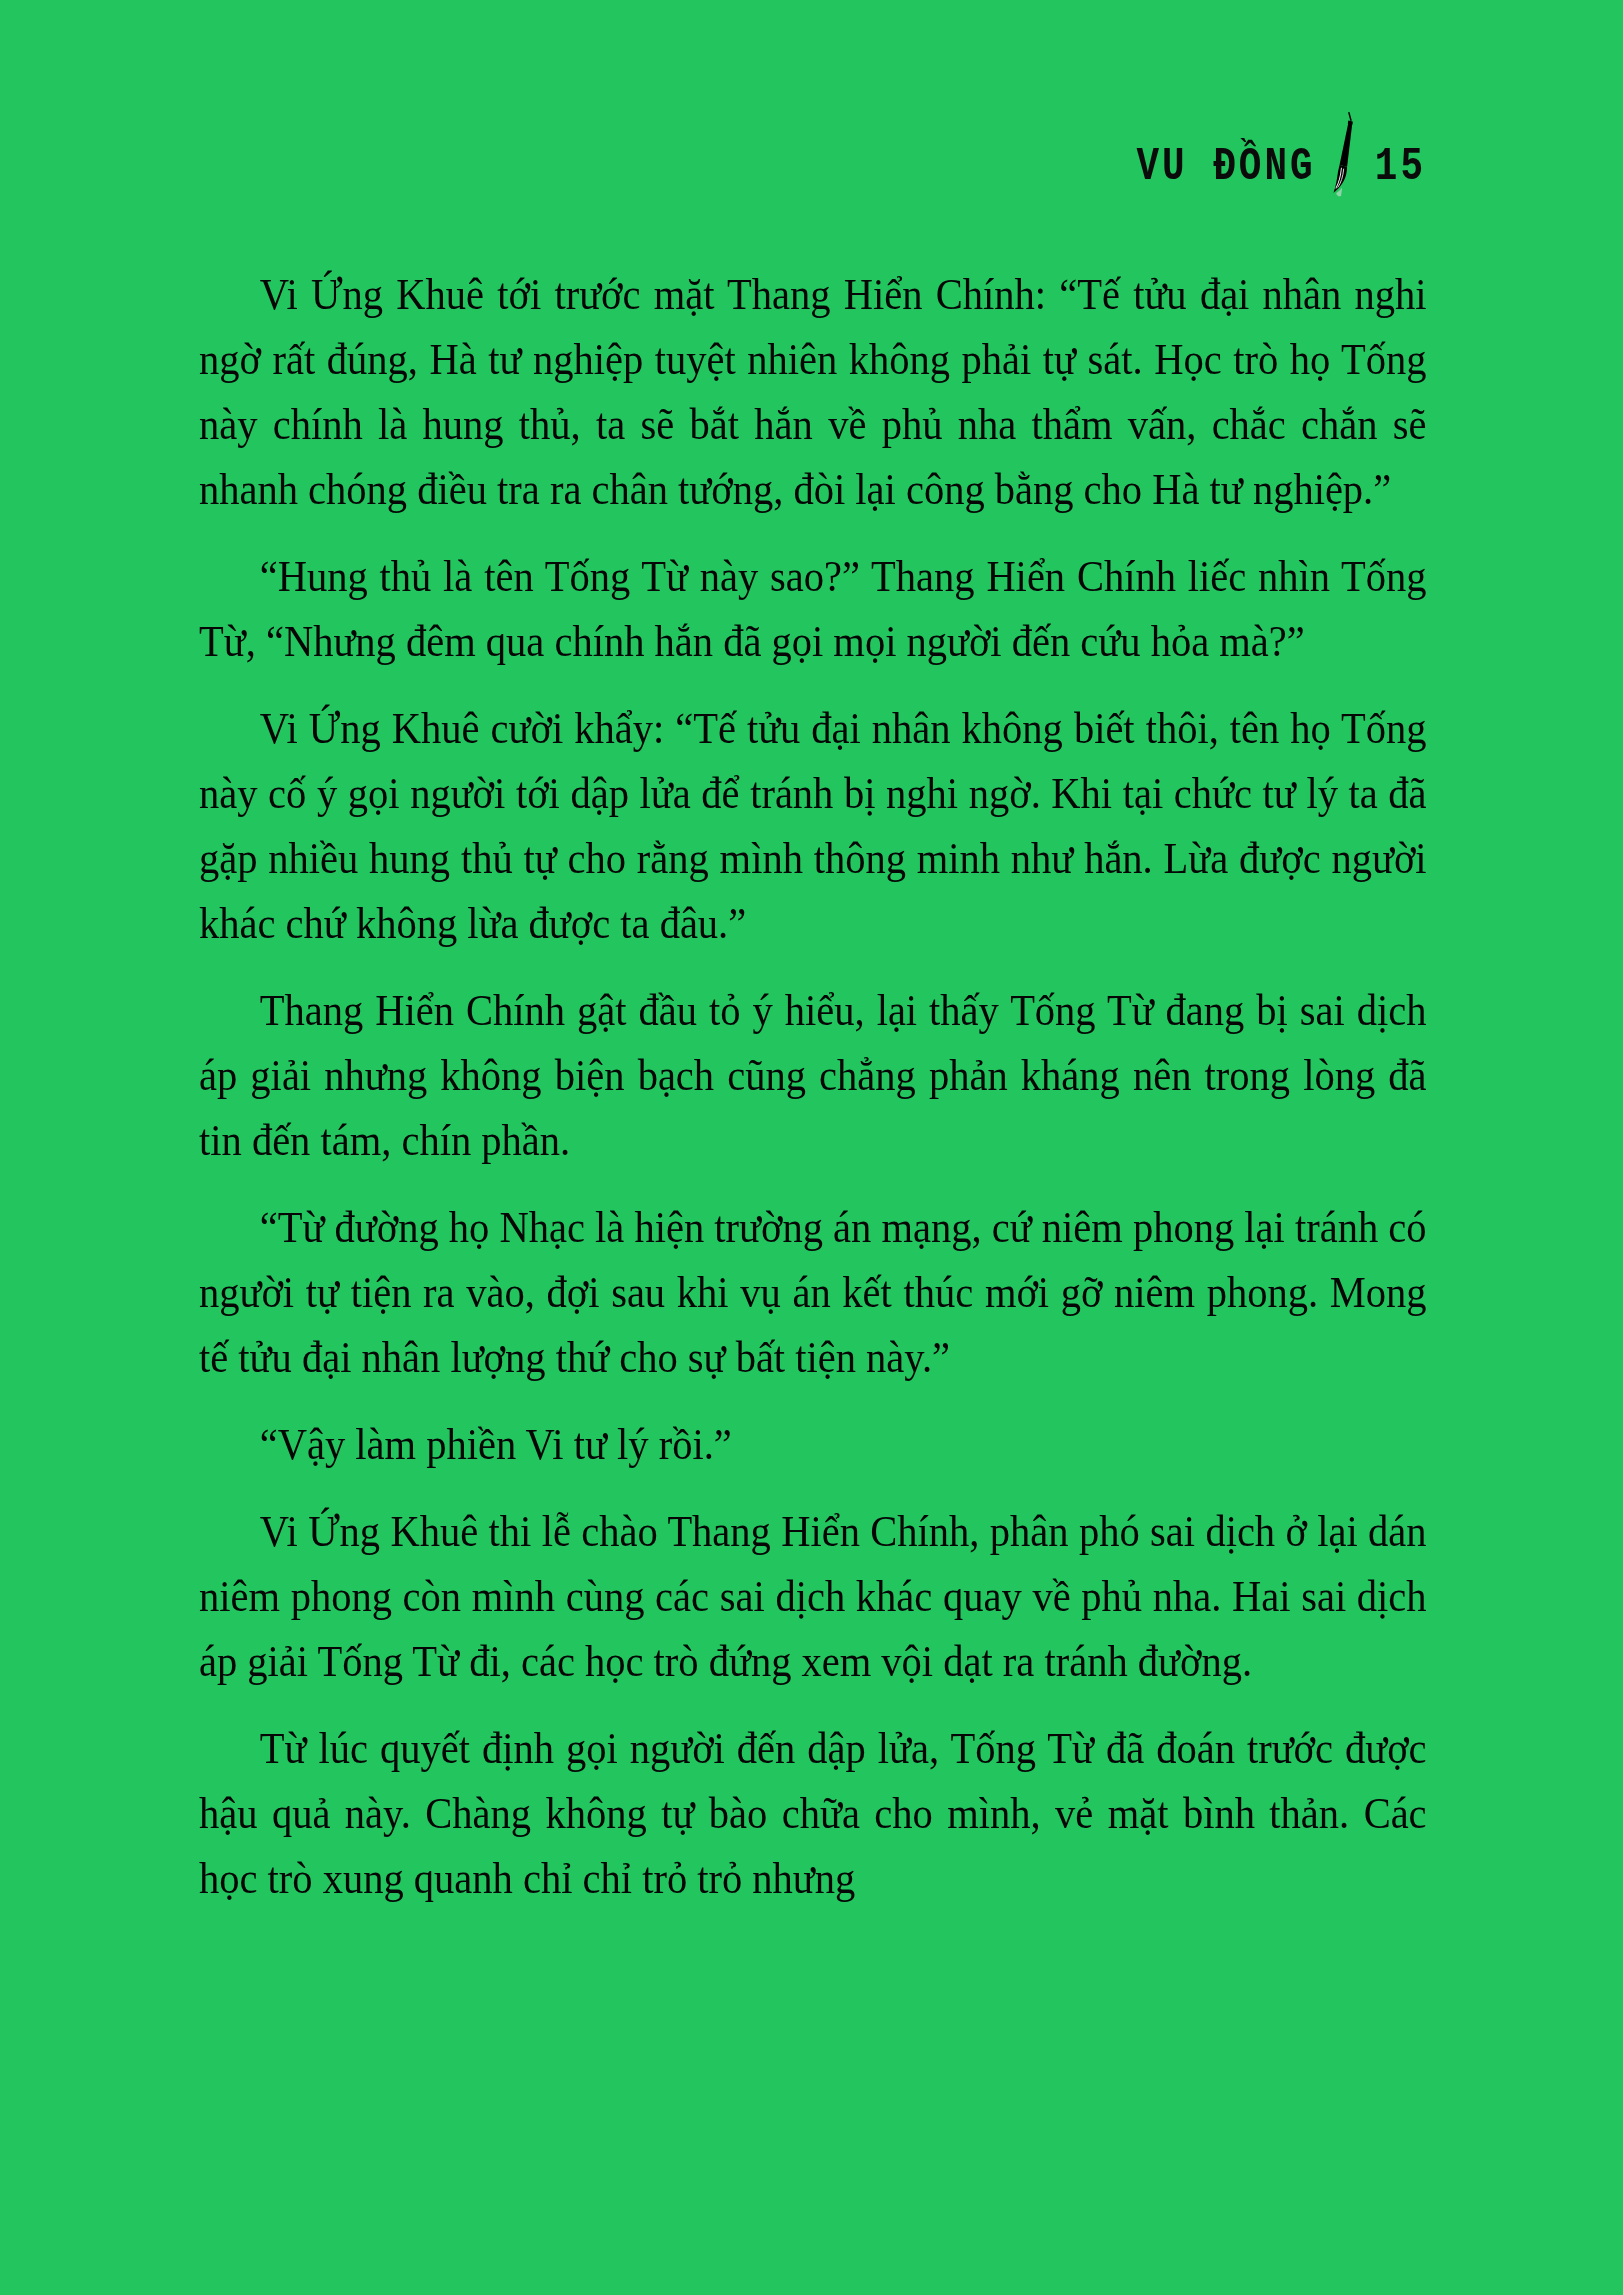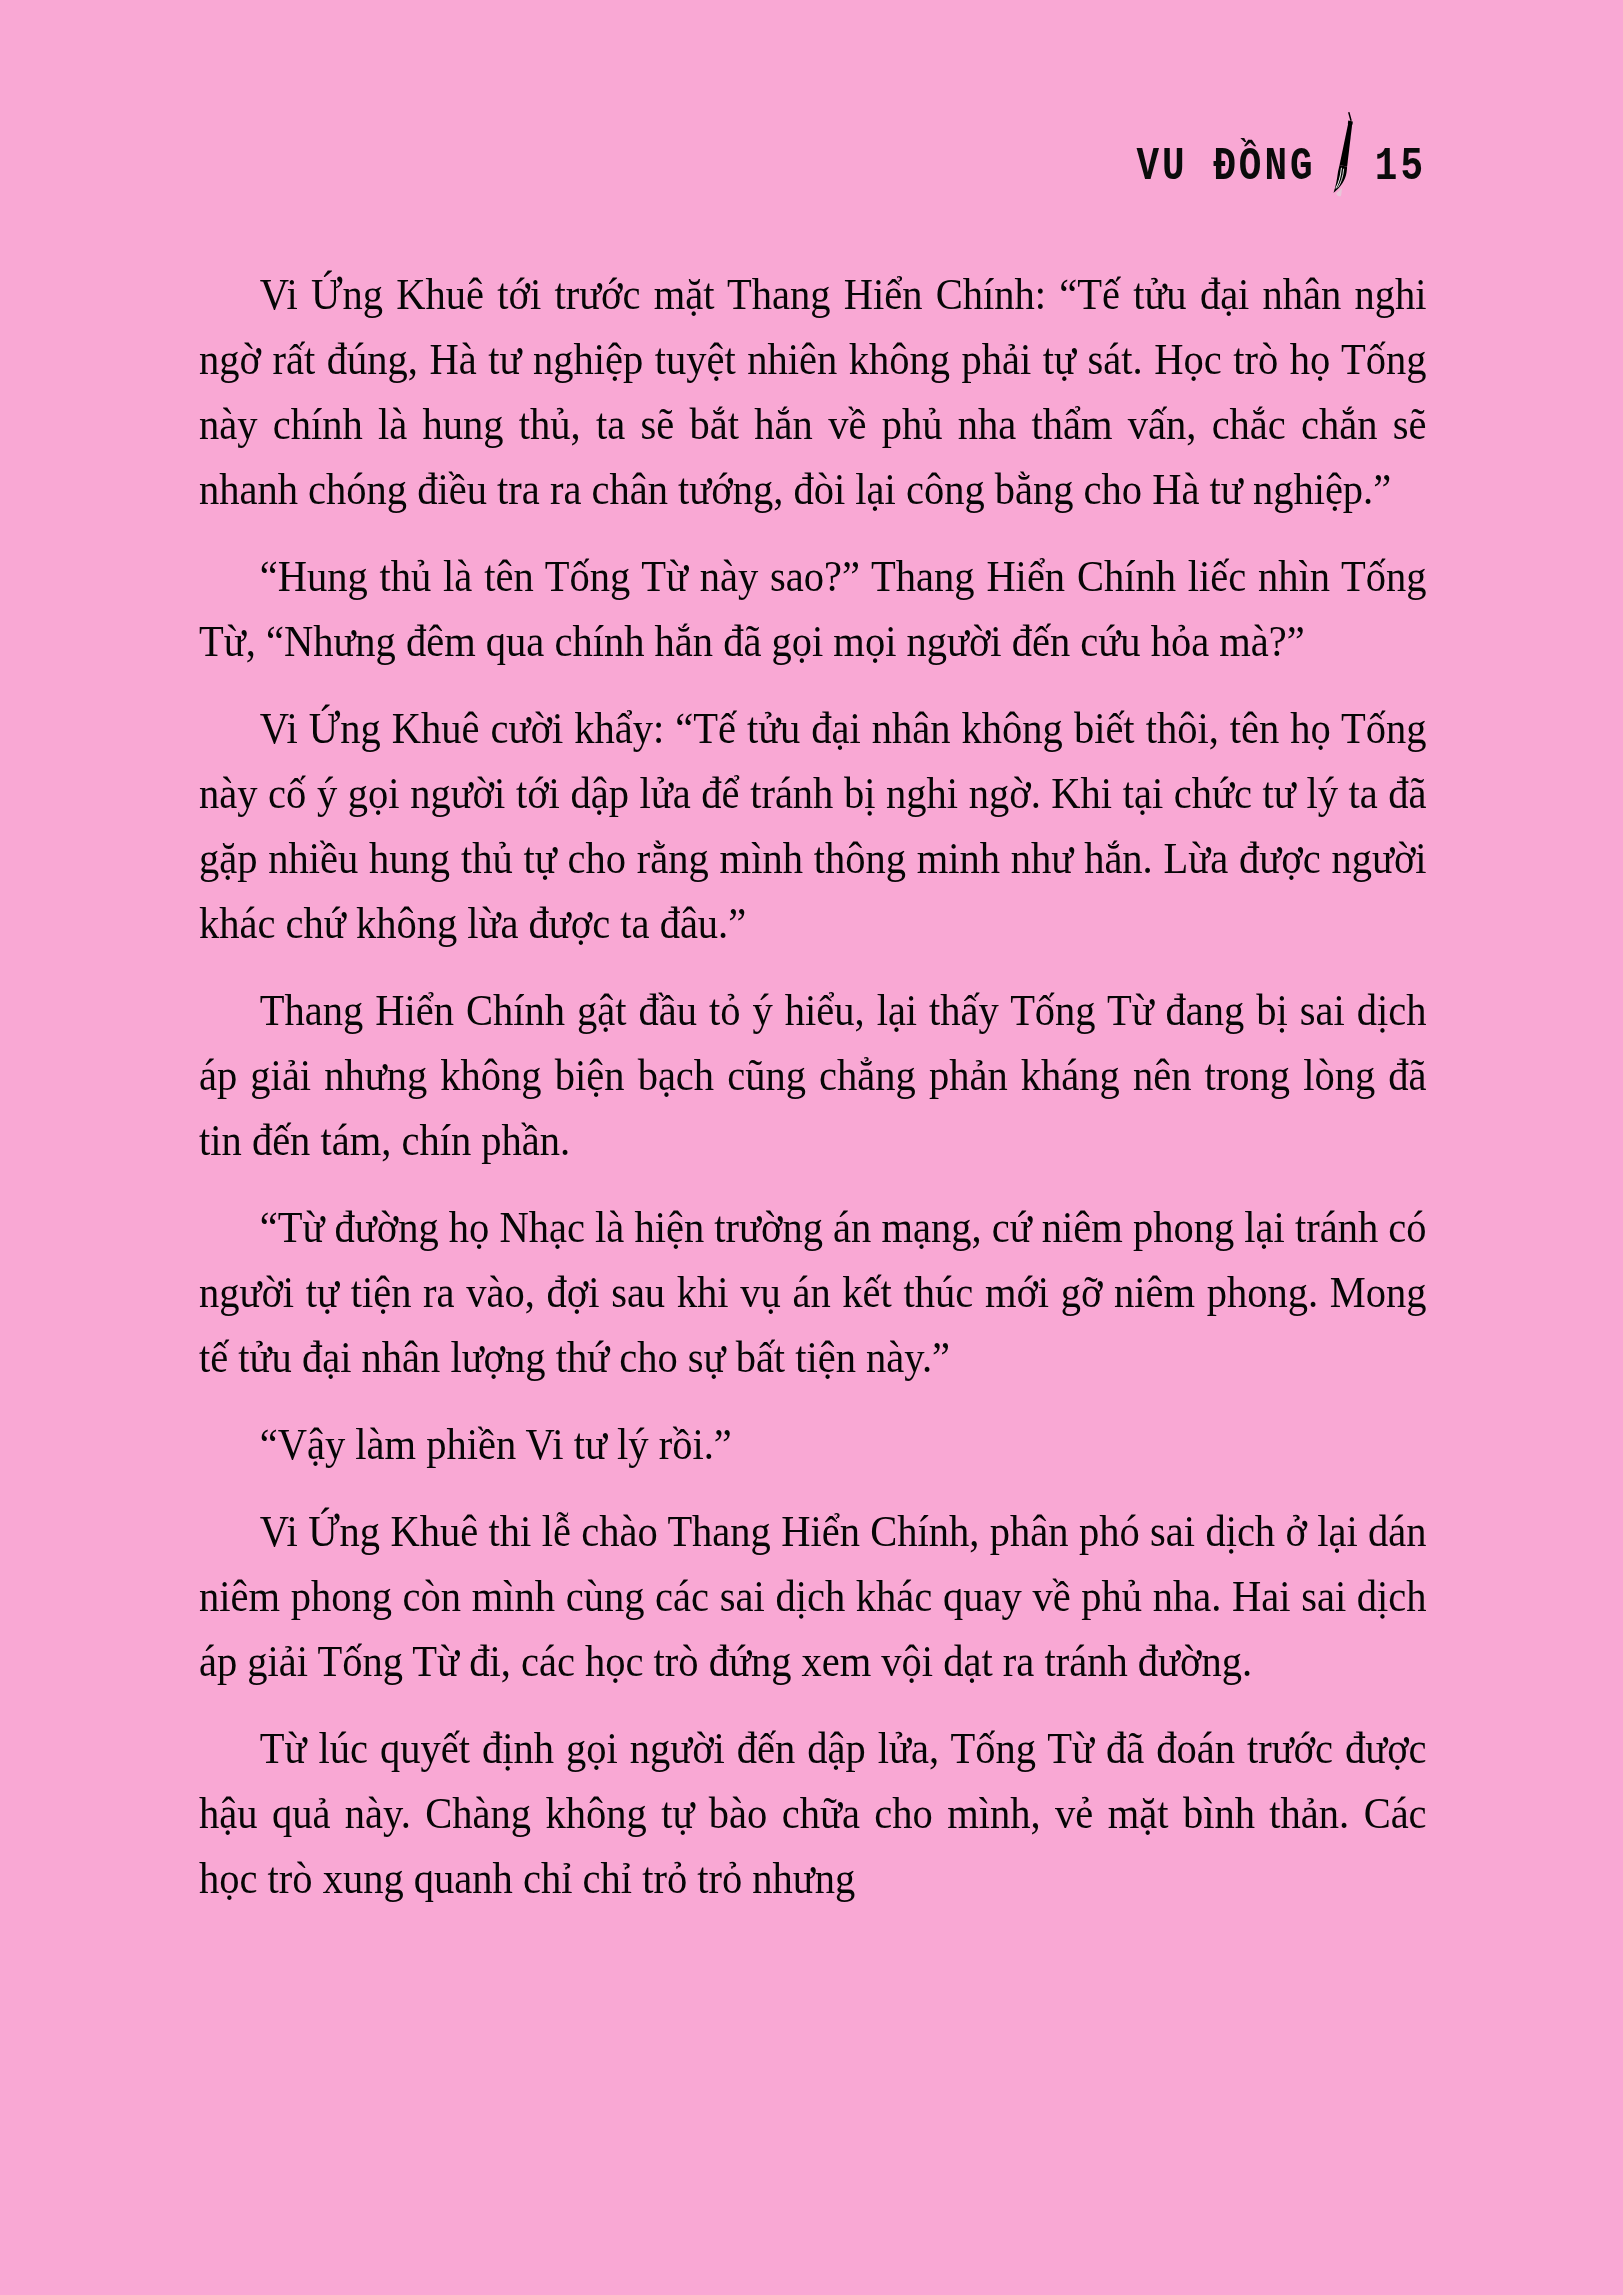--- a/index.html
+++ b/index.html
@@ -7,21 +7,21 @@
     width: 1623px;
     height: 2295px;
     background: #ffffff;
     position: relative;
     overflow: hidden;
     font-family: "Liberation Serif", serif;
   }
   .page {
     position: absolute;
     inset: 0;
-    background: #f9a8d4;
+    background: #22c55e;
   }
   
   .running-header {
     position: absolute;
     top: 112px;
     right: 197px;
     display: flex;
     align-items: flex-end;
     column-gap: 18px;
     transform: scaleX(0.8);

